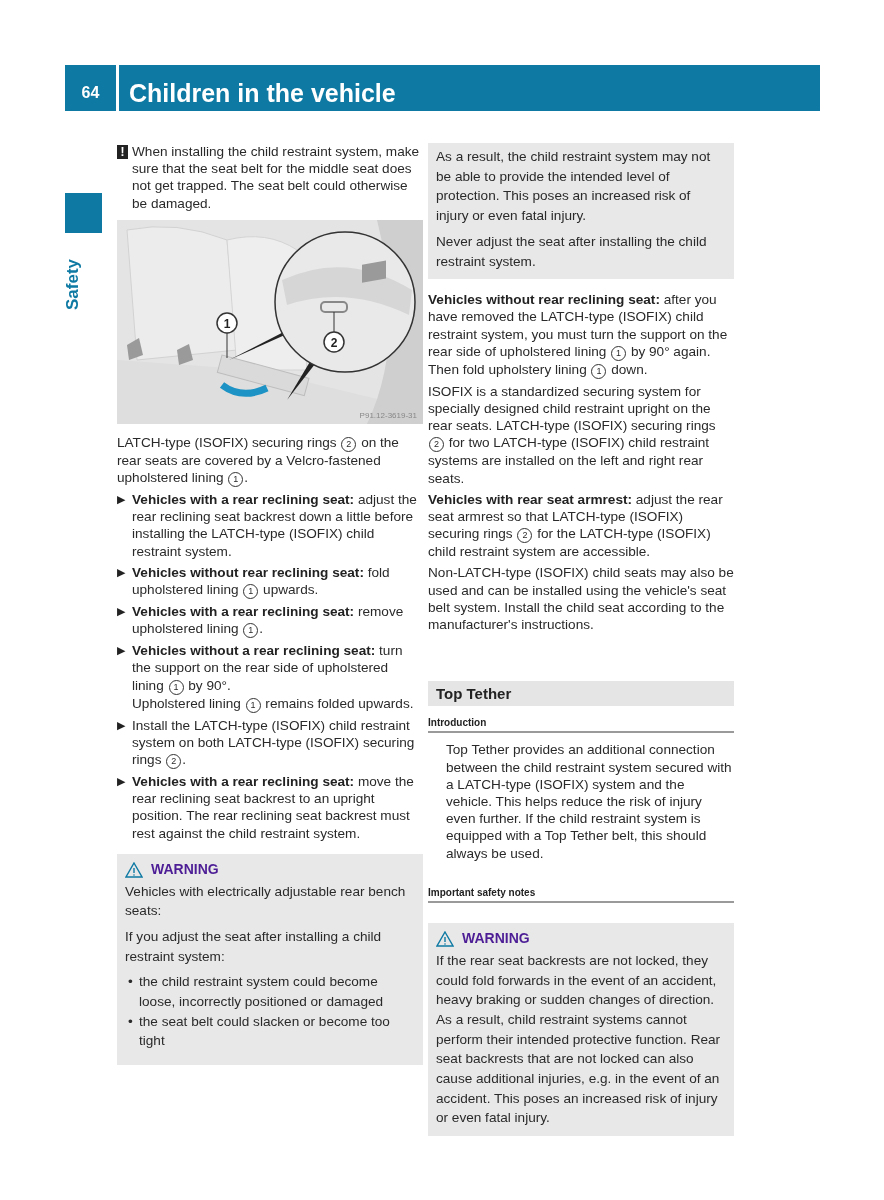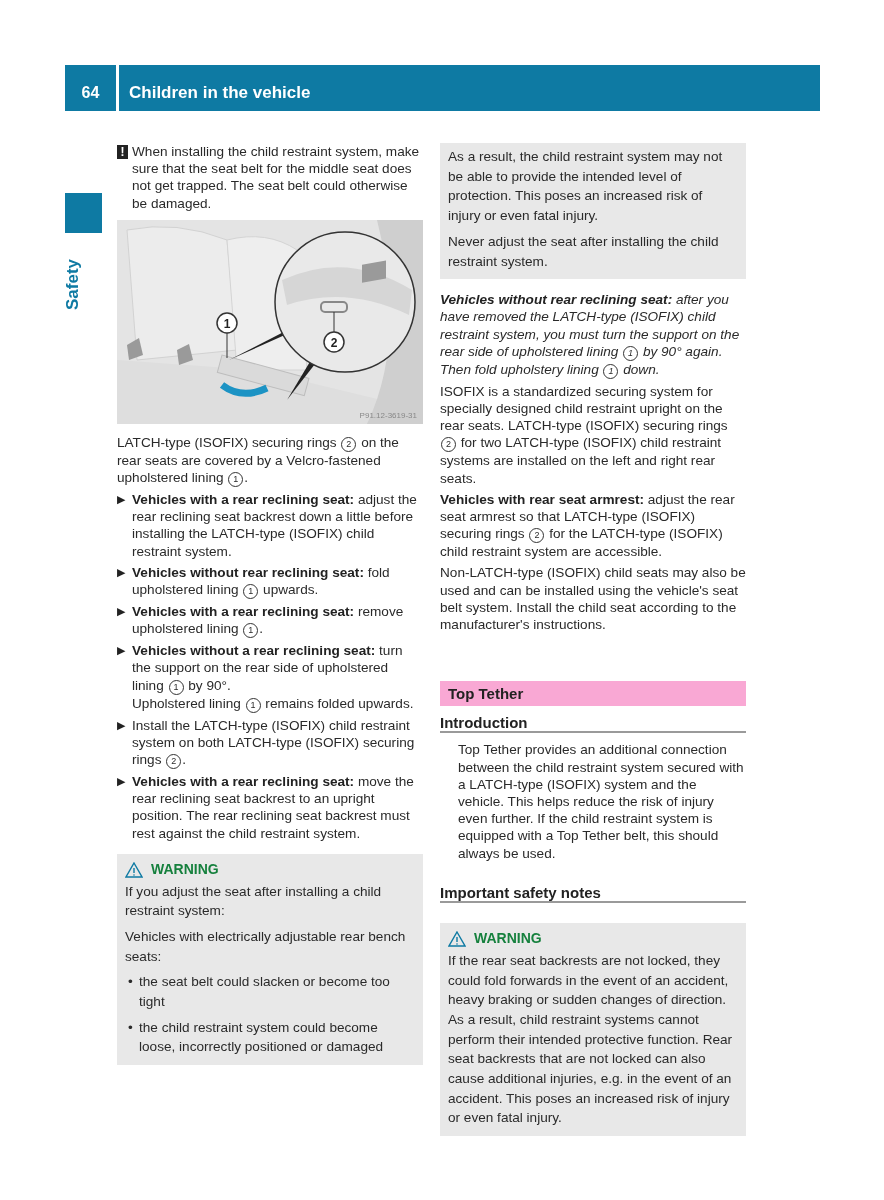--- a/index.html
+++ b/index.html
@@ -3,46 +3,46 @@
 <meta charset="utf-8">
 <style>
   html, body { margin: 0; padding: 0; background: #ffffff; }
   body { width: 884px; height: 1200px; position: relative; overflow: hidden;
          font-family: "Liberation Sans", sans-serif; color: #2a2a2a; }
   .header { position: absolute; left: 65px; top: 65px; width: 755px; height: 46px; background: #0e7aa3; }
   .page-num { position: absolute; left: 0; top: 0; width: 51px; height: 30px; color: #fff;
               font-weight: bold; font-size: 16px; line-height: 56px; text-align: center; }
   .header-sep { position: absolute; left: 51px; top: 0; width: 3px; height: 46px; background: #ffffff; }
   .header-title { position: absolute; left: 64px; top: 0; height: 29px; line-height: 56px; color: #fff;
-                  font-weight: bold; font-size: 17px; }
+                  font-weight: bold; font-size: 25px; }
   .side-block { position: absolute; left: 65px; top: 193px; width: 37px; height: 40px; background: #0e7aa3; }
   .side-label { position: absolute; left: 63px; top: 310px; transform-origin: 0 0; transform: rotate(-90deg);
                 color: #0e7aa3; font-weight: bold; font-size: 17px; white-space: nowrap; }
   .col { position: absolute; font-size: 13.6px; line-height: 17.2px; }
   .col-left { left: 117px; top: 143px; width: 306px; }
-  .col-right { left: 440px; top: 143px; width: 306px; }
+  .col-right { left: 428px; top: 143px; width: 306px; }
   p { margin: 0 0 4px 0; }
   .note { position: relative; padding-left: 15px; margin-bottom: 8px; }
   .note-icon { position: absolute; left: 0; top: 2px; width: 11px; height: 14px; background: #222; color: #fff;
                font-size: 12px; font-weight: bold; line-height: 14px; text-align: center; }
   .note-text { text-indent: 0; }
   .figure { width: 306px; height: 204px; background: #e6e6e6; position: relative; overflow: hidden; margin: 5px 0 10px 0; }
   .bullet { position: relative; padding-left: 15px; margin: 0 0 4px 0; }
   .bullet-arrow { position: absolute; left: 0; top: 0; font-size: 11px; color: #222; }
   b { font-weight: bold; color: #222; }
   .circ { display: inline-block; width: 13px; height: 13px; border: 1px solid #333; border-radius: 50%;
           font-size: 9px; line-height: 13px; text-align: center; vertical-align: 0; margin: 0 1px; }
   .warnbox { background: #e8e8e8; padding: 6px 8px 8px 8px; font-size: 13.6px; line-height: 19.7px; }
-  .warn-title { color: #15803d; font-weight: bold; font-size: 14px; margin-bottom: 2px; display: flex; align-items: center; }
+  .warn-title { color: #4c1d95; font-weight: bold; font-size: 14px; margin-bottom: 2px; display: flex; align-items: center; }
   .warn-title svg { margin-right: 8px; }
   .warnbox p { margin: 0 0 6px 0; }
   .dot { position: relative; padding-left: 14px; margin: 0 0 6px 0; }
   .dot::before { content: "•"; position: absolute; left: 3px; top: 0; }
-  .section-bar { background: #f9a8d4; font-weight: bold; font-size: 15px; padding: 0 8px; height: 25px; line-height: 25px; margin: 0 0 8px 0; color: #222; }
-  .subhead { font-weight: bold; font-size: 15px; color: #222; border-bottom: 2px solid #9a9a9a; margin: 0 0 8px 0; }
+  .section-bar { background: #e5e5e5; font-weight: bold; font-size: 15px; padding: 0 8px; height: 25px; line-height: 25px; margin: 0 0 8px 0; color: #222; }
+  .subhead { font-weight: bold; font-size: 10px; color: #222; border-bottom: 2px solid #9a9a9a; margin: 0 0 8px 0; }
 </style>
 </head>
 <body>
 
 <div class="header">
   <div class="page-num">64</div>
   <div class="header-sep"></div>
   <div class="header-title">Children in the vehicle</div>
 </div>
 
@@ -112,34 +112,34 @@
 
   <div class="warnbox">
     <div class="warn-title">
       <svg width="18" height="16" viewBox="0 0 18 16">
         <polygon points="9,1 17,15 1,15" fill="none" stroke="#0e7aa3" stroke-width="1.4"></polygon>
         <line x1="9" y1="6" x2="9" y2="11" stroke="#0e7aa3" stroke-width="1.4"></line>
         <circle cx="9" cy="13" r="0.8" fill="#0e7aa3"></circle>
       </svg>
       <span>WARNING</span>
     </div>
+    <p>Vehicles with electrically adjustable rear bench seats:</p>
     <p>If you adjust the seat after installing a child restraint system:</p>
-    <p>Vehicles with electrically adjustable rear bench seats:</p>
+    <div class="dot" style="margin-bottom:0;">the child restraint system could become loose, incorrectly positioned or damaged</div>
     <div class="dot">the seat belt could slacken or become too tight</div>
-    <div class="dot" style="margin-bottom:0;">the child restraint system could become loose, incorrectly positioned or damaged</div>
   </div>
 </div>
 
 <div class="col col-right">
   <div class="warnbox" style="padding-top:4px;">
     <p>As a result, the child restraint system may not be able to provide the intended level of protection. This poses an increased risk of injury or even fatal injury.</p>
     <p style="margin-bottom:0;">Never adjust the seat after installing the child restraint system.</p>
   </div>
 
-  <p style="margin-top:12px;font-style:italic;"><b>Vehicles without rear reclining seat:</b><span> after you have removed the LATCH-type (ISOFIX) child restraint system, you must turn the support on the rear side of upholstered lining </span><span class="circ">1</span><span> by 90° again. Then fold upholstery lining </span><span class="circ">1</span><span> down.</span></p>
+  <p style="margin-top:12px;"><b>Vehicles without rear reclining seat:</b><span> after you have removed the LATCH-type (ISOFIX) child restraint system, you must turn the support on the rear side of upholstered lining </span><span class="circ">1</span><span> by 90° again. Then fold upholstery lining </span><span class="circ">1</span><span> down.</span></p>
 
   <p><span>ISOFIX is a standardized securing system for specially designed child restraint upright on the rear seats. LATCH-type (ISOFIX) securing rings </span><span class="circ">2</span><span> for two LATCH-type (ISOFIX) child restraint systems are installed on the left and right rear seats.</span></p>
 
   <p><b>Vehicles with rear seat armrest:</b><span> adjust the rear seat armrest so that LATCH-type (ISOFIX) securing rings </span><span class="circ">2</span><span> for the LATCH-type (ISOFIX) child restraint system are accessible.</span></p>
 
   <p style="margin-bottom:48px;">Non-LATCH-type (ISOFIX) child seats may also be used and can be installed using the vehicle's seat belt system. Install the child seat according to the manufacturer's instructions.</p>
 
   <div class="section-bar">Top Tether</div>
   <div class="subhead">Introduction</div>
   <p style="margin-bottom:22px;margin-left:18px;">Top Tether provides an additional connection between the child restraint system secured with a LATCH-type (ISOFIX) system and the vehicle. This helps reduce the risk of injury even further. If the child restraint system is equipped with a Top Tether belt, this should always be used.</p>

